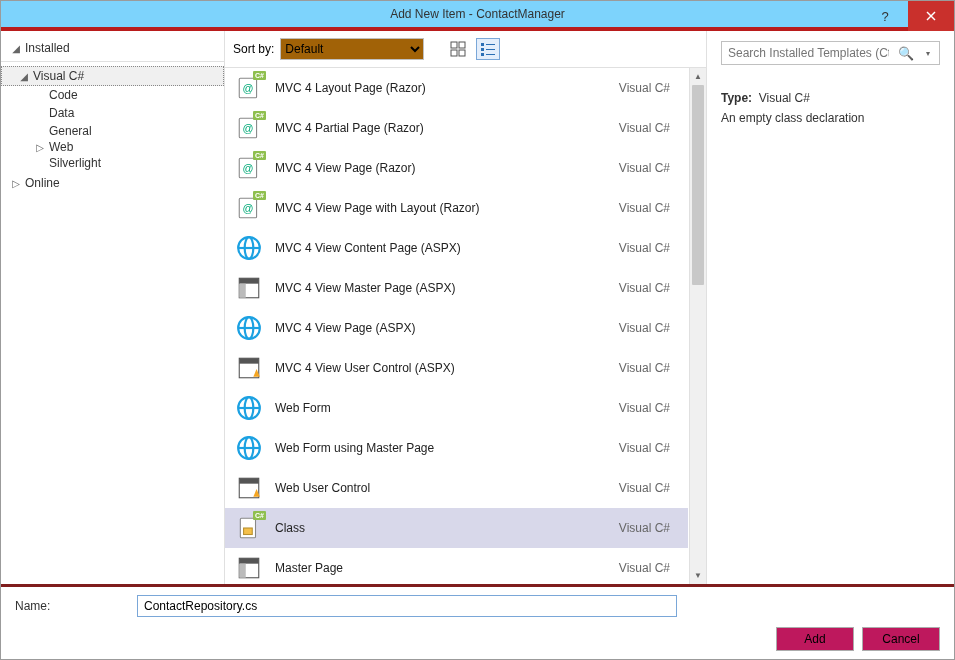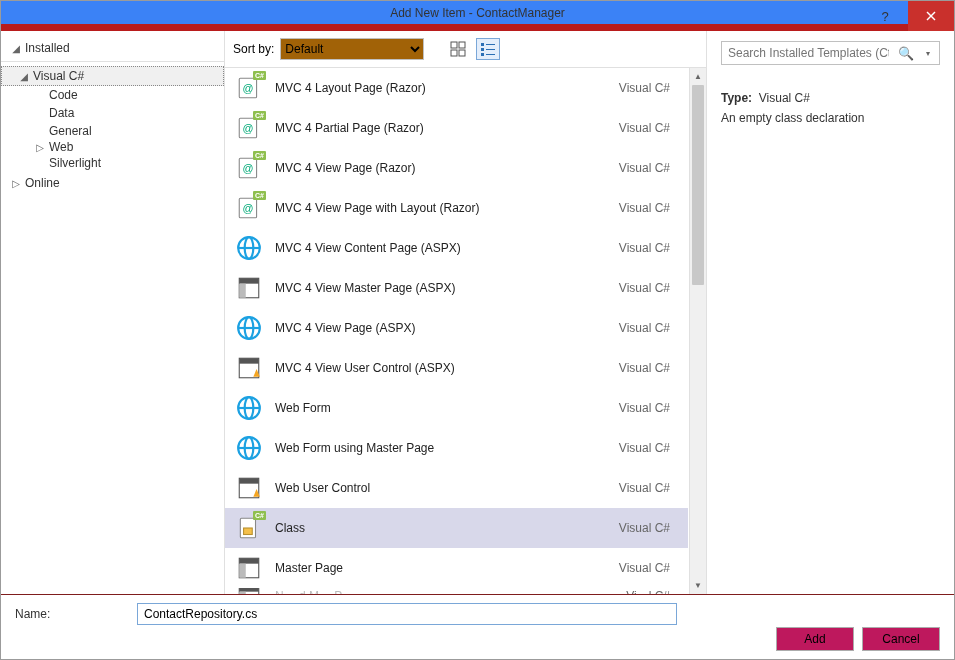--- a/index.html
+++ b/index.html
@@ -1,18 +1,18 @@
 <!DOCTYPE html>
 <html><head>
 <meta charset="utf-8">
 <style>
 * { box-sizing: border-box; margin: 0; padding: 0; font-family: "Segoe UI", Tahoma, sans-serif; }
 html,body { width: 955px; height: 660px; overflow: hidden; background: #fff; }
 .window { width: 955px; height: 660px; border: 1px solid #9b9b9b; display: flex; flex-direction: column; background:#fff;}
-.titlebar { height: 30px; background: #3b82f6; display:flex; align-items:center; justify-content:center; position:relative; font-size:12px; color:#333; border-bottom:7px solid #b91c1c;}
+.titlebar { height: 30px; background: #7dd3fc; display:flex; align-items:center; justify-content:center; position:relative; font-size:12px; color:#333; border-bottom:4px solid #b91c1c;}
 .titlebar .right { position:absolute; right:0; top:0; height:30px; display:flex;}
 .tb-btn { width:46px; height:30px; display:flex; align-items:center; justify-content:center; font-size:13px; color:#333;}
 .tb-close { background:#c9302c; color:#fff; width:46px;}
 .body { flex:1; display:flex; min-height:0;}
 .sidebar { width:224px; border-right:1px solid #e0e0e0; padding:8px 0 0 0; font-size:12px; color:#333;}
 .sb-head { display:flex; align-items:center; padding:2px 10px 6px 10px; border-bottom:1px solid #e0e0e0; margin-bottom:4px;}
 .caret { width:10px; display:inline-block; font-size:10px; color:#666; text-align:center;}
 .sb-node { display:flex; align-items:center; padding:2px 0 2px 18px;}
 .sb-node.selected { background:#f0f0f0; border:1px dotted #888; padding-left:17px;}
 .sb-leaf { padding:2px 0 2px 48px;}
@@ -35,21 +35,21 @@
 .scrollbar { position:absolute; right:0; top:0; width:17px; height:100%; background:#f0f0f0; border-left:1px solid #e0e0e0; display:flex; flex-direction:column;}
 .sb-arrow { height:17px; text-align:center; font-size:8px; color:#666; line-height:17px;}
 .sb-track { flex:1; position:relative;}
 .sb-thumb { position:absolute; left:2px; right:2px; top:0; height:200px; background:#c8c8c8; border-radius:1px;}
 .rightpane { width:248px; border-left:1px solid #e0e0e0; padding:10px 14px; font-size:12px; color:#333; display:flex; flex-direction:column;}
 .search-wrap { display:flex; align-items:center; border:1px solid #c0c0c0; height:24px; margin-bottom:10px;}
 .search-wrap input { flex:1; border:none; outline:none; font-size:12px; padding:0 6px; color:#888;}
 .search-wrap span { width:22px; text-align:center; color:#666; font-size:13px;}
 .typeDesc { margin-top:16px;}
 .typeDesc b { font-weight:600;}
-.bottom { border-top:1px solid #7f1d1d; padding:8px 14px; display:flex; flex-direction:column; gap:2px;}
+.bottom { border-top:3px solid #7f1d1d; padding:8px 14px; display:flex; flex-direction:column; gap:10px;}
 .name-row { display:flex; align-items:center; gap:10px; font-size:12px;}
 .name-row label { width:112px; color:#333;}
 .name-row input { flex:1; height:22px; border:1px solid #7aa7d8; padding:8px 6px; font-size:12px; max-width:540px;}
 .btns { display:flex; justify-content:flex-end; gap:8px;}
 .btn { width:78px; height:24px; font-size:12px; border:1px solid #acacac; background:#be185d; cursor:pointer;}
 .csbadge { position:absolute; top:-3px; right:-3px; background:#8fbf4f; color:#fff; font-size:7px; font-weight:bold; padding:0 2px; border-radius:1px; line-height:9px;}
 </style>
 </head>
 <body>
 

